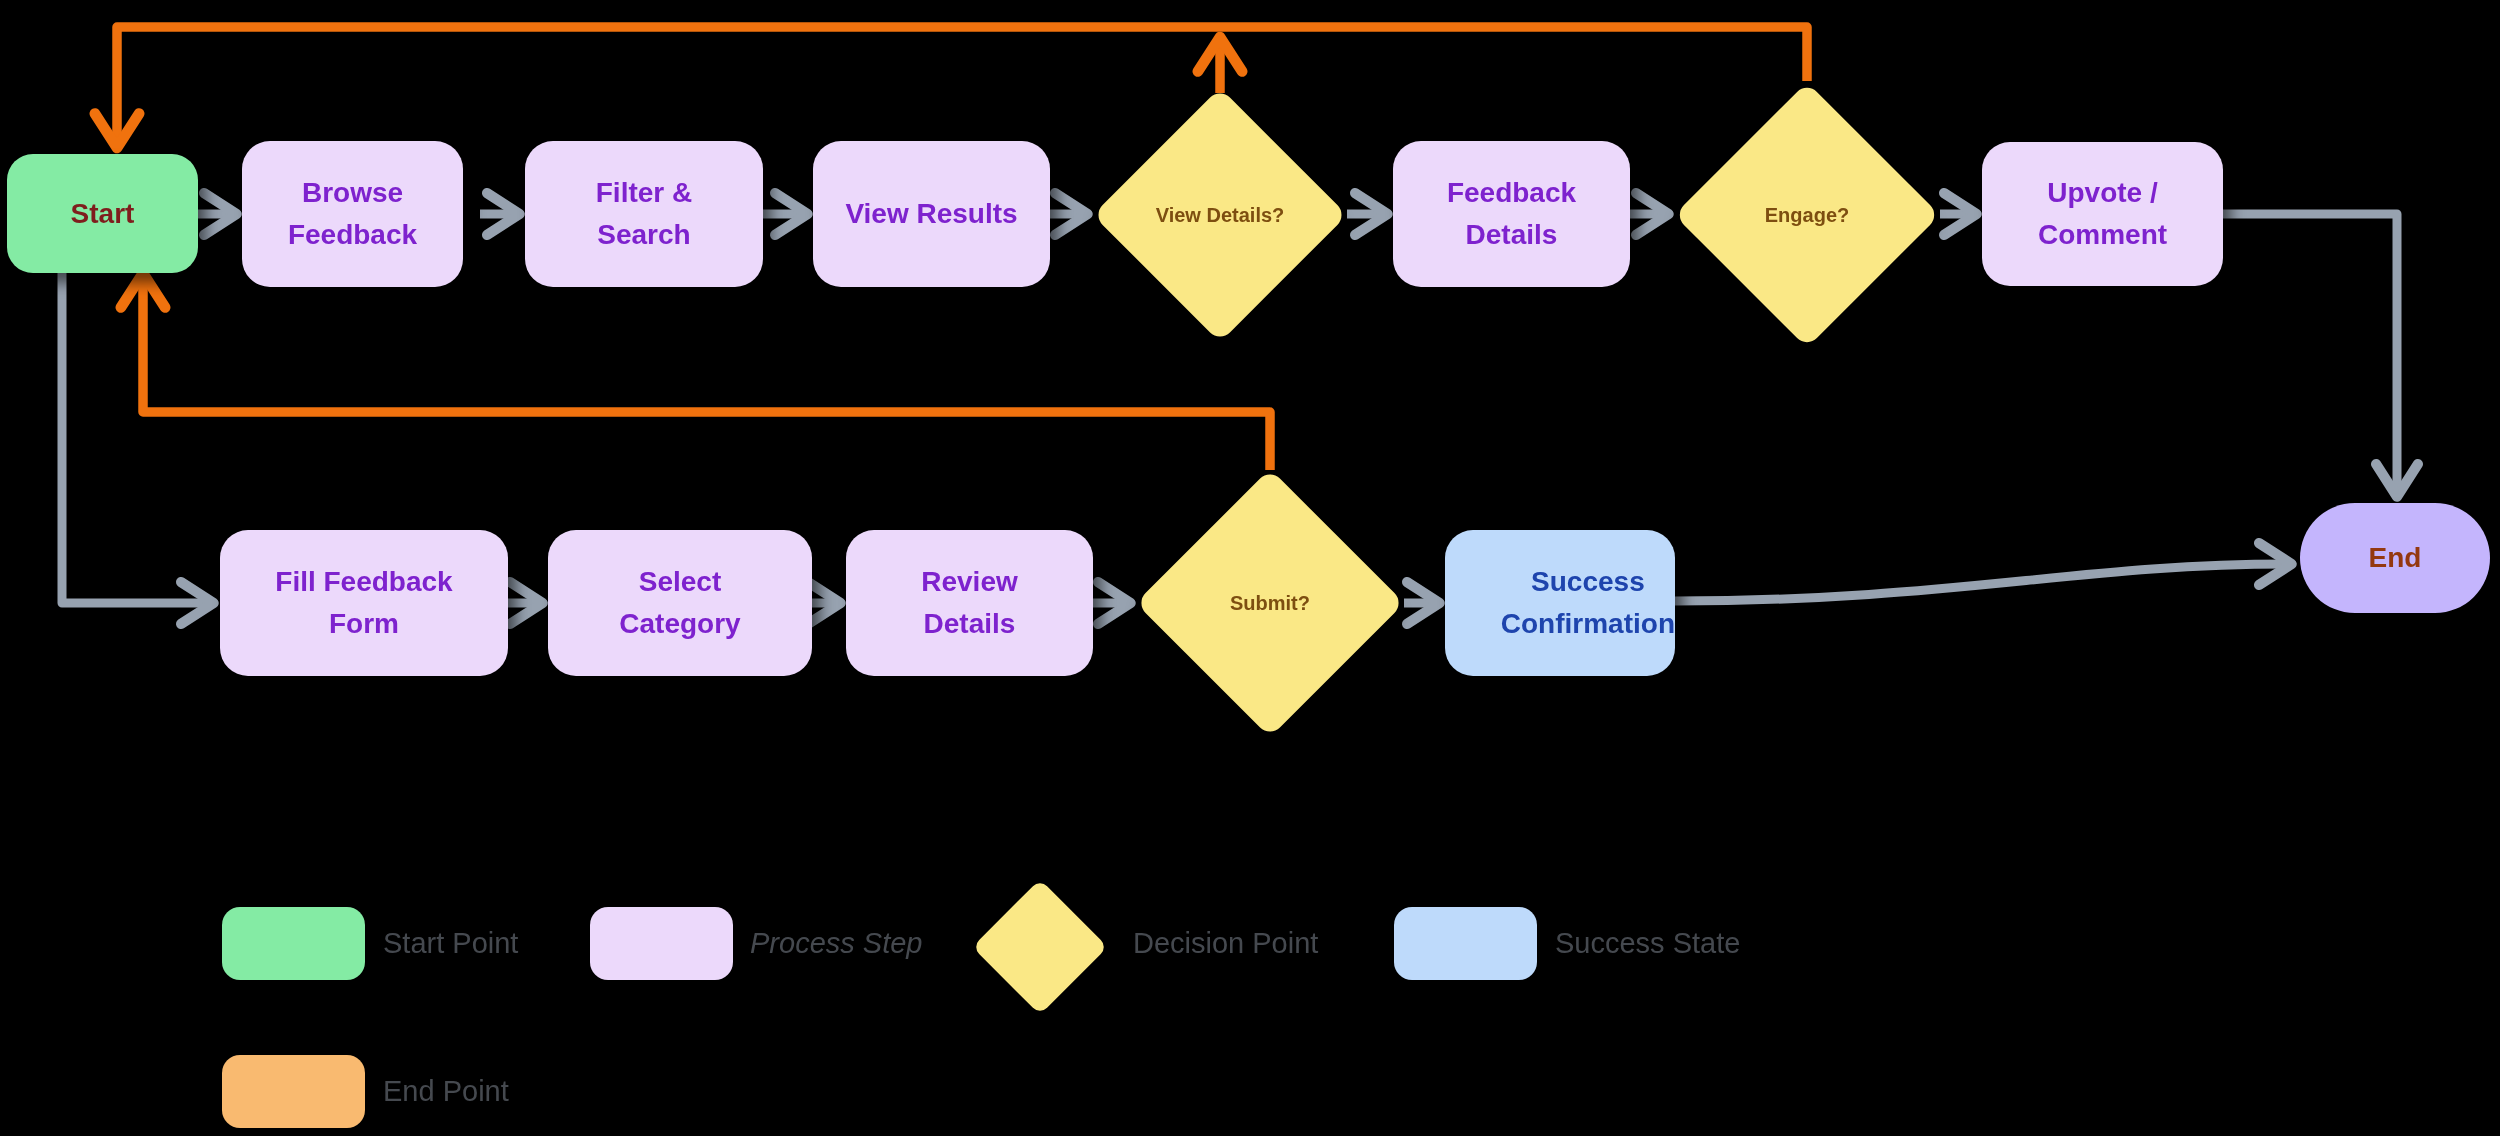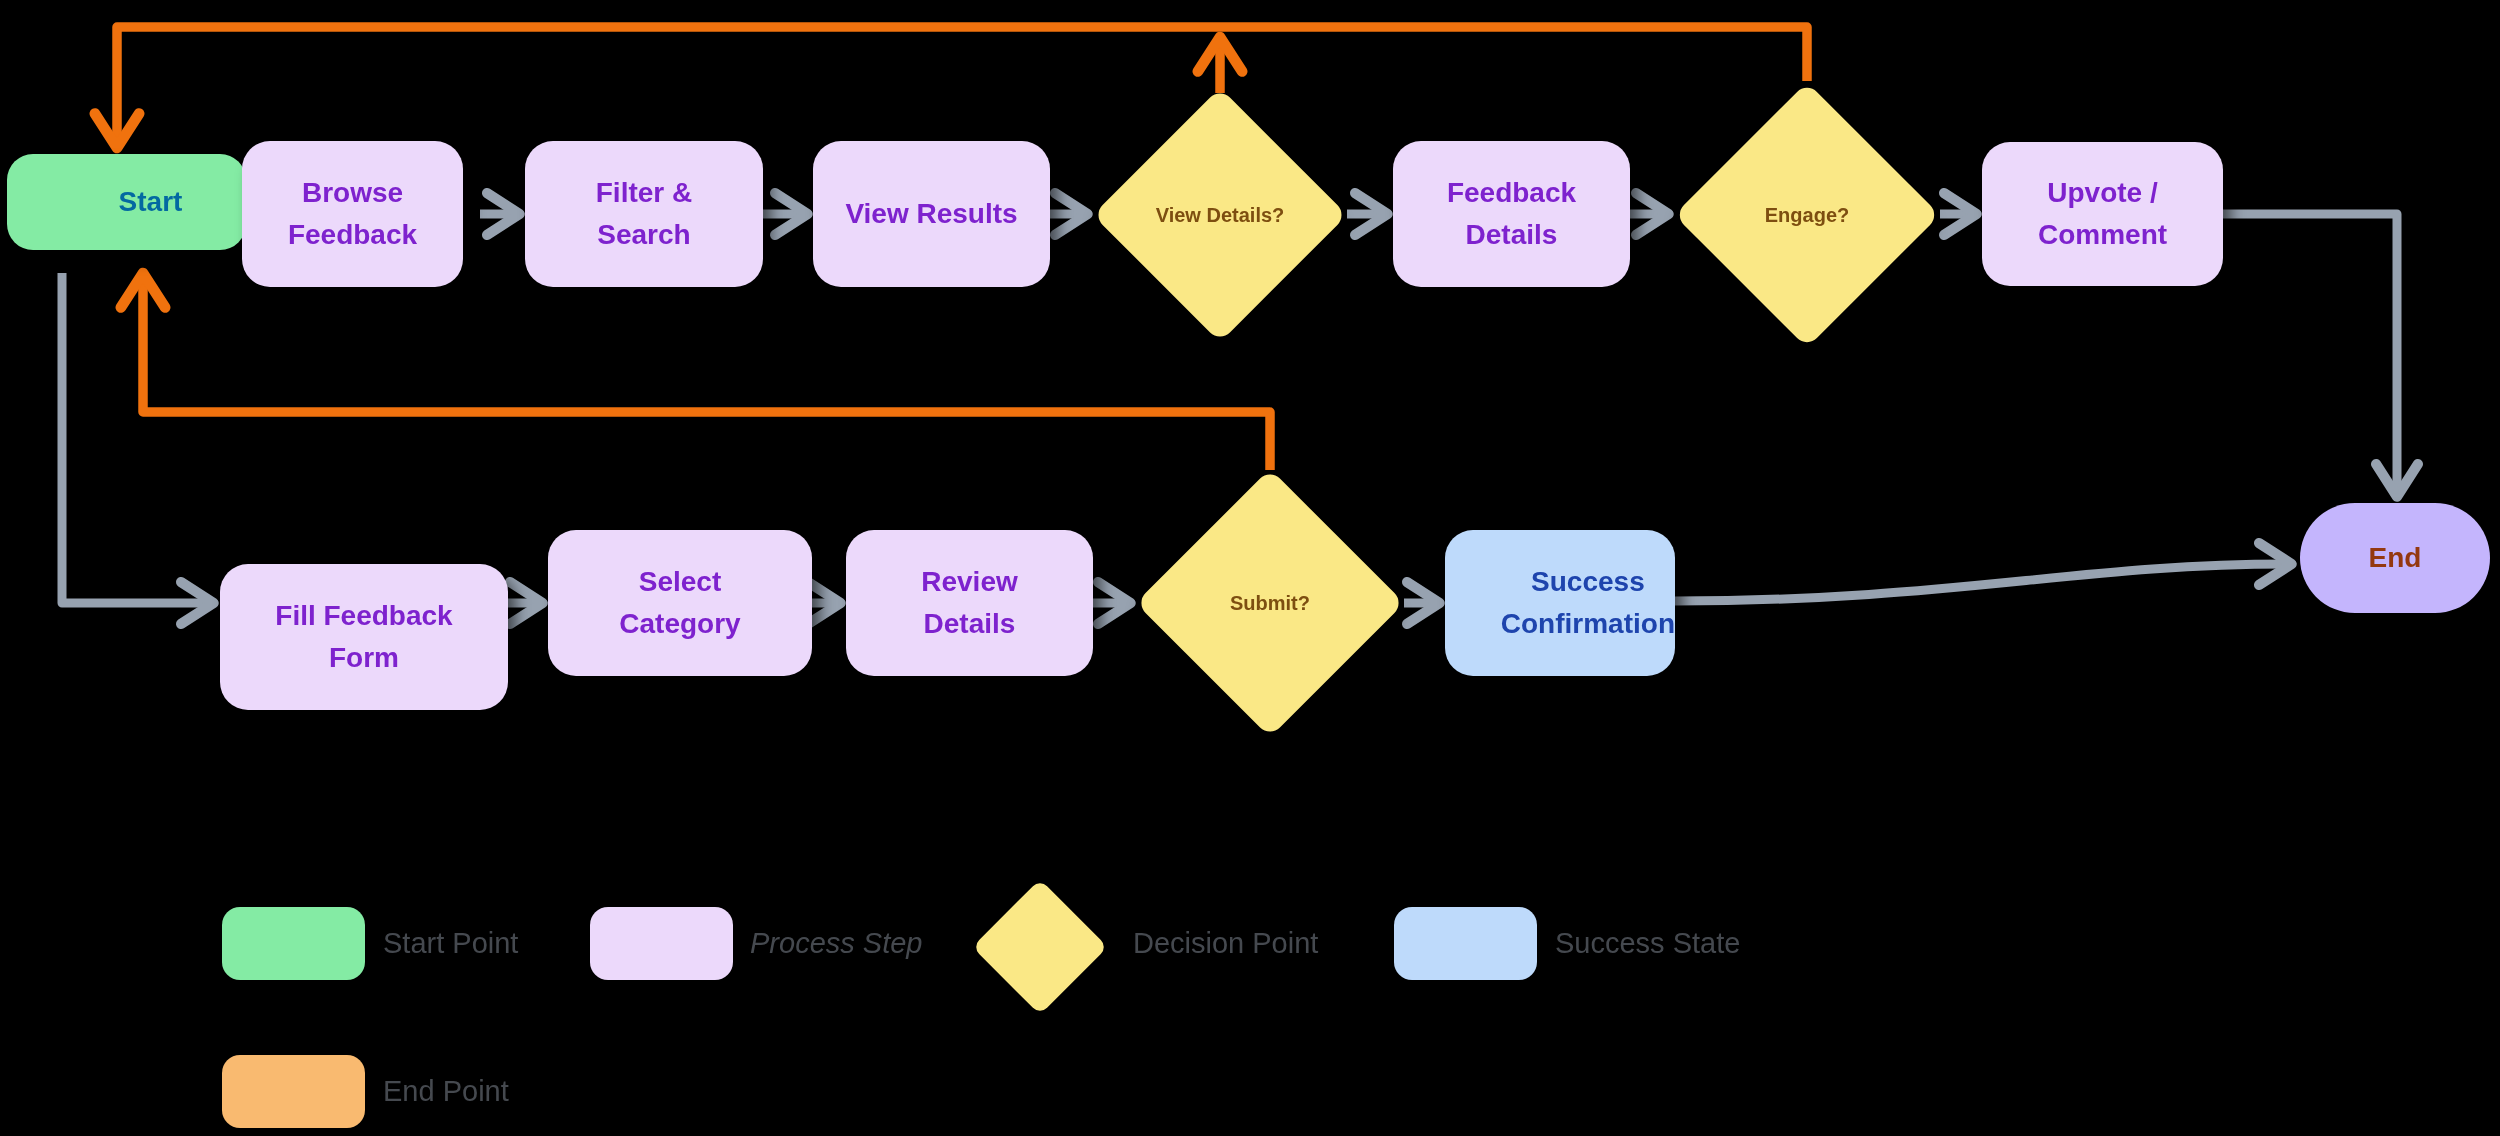--- a/index.html
+++ b/index.html
@@ -74,21 +74,21 @@
     <div class="legend-item">
       <div class="legend-swatch" style="left: 1394px; top: 907px; background: rgb(190, 218, 251);"></div>
       <div class="legend-label" style="left: 1555px; top: 925px; color: rgb(69, 73, 79);">Success State</div>
     </div>
     <div class="legend-item">
       <div class="legend-swatch" style="left: 222px; top: 1055px; background: rgb(249, 186, 112);"></div>
       <div class="legend-label" style="left: 383px; top: 1073px; color: rgb(69, 73, 79);">End Point</div>
     </div>
   </div>
 
-<div class="node start" style="left: 7px; top: 154px; width: 191px; height: 96px; background: rgb(132, 235, 164); color: #0369a1; padding-left: 48px;">
+<div class="node start" style="left: 7px; top: 154px; width: 191px; height: 119px; background: rgb(132, 235, 164); color: #7f1d1d;">
       <div>
         <div>Start</div>
       </div>
     </div>
     <div class="node process" style="left: 242px; top: 141px; width: 221px; height: 146px; background: rgb(236, 217, 251); color: rgb(126, 34, 206);">
       <div>
         <div>Browse</div>
         <div>Feedback</div>
       </div>
     </div>
@@ -120,21 +120,21 @@
       <div class="diamond-label" style="color: rgb(125, 78, 16);">
         <div>Engage?</div>
       </div>
     </div>
     <div class="node process" style="left: 1982px; top: 142px; width: 241px; height: 144px; background: rgb(236, 217, 251); color: rgb(126, 34, 206);">
       <div>
         <div>Upvote /</div>
         <div>Comment</div>
       </div>
     </div>
-    <div class="node process" style="left: 220px; top: 530px; width: 288px; height: 146px; background: rgb(236, 217, 251); color: rgb(126, 34, 206); margin-top: 34px;">
+    <div class="node process" style="left: 220px; top: 530px; width: 288px; height: 146px; background: rgb(236, 217, 251); color: rgb(126, 34, 206);">
       <div>
         <div>Fill Feedback</div>
         <div>Form</div>
       </div>
     </div>
     <div class="node process" style="left: 548px; top: 530px; width: 264px; height: 146px; background: rgb(236, 217, 251); color: rgb(126, 34, 206);">
       <div>
         <div>Select</div>
         <div>Category</div>
       </div>

